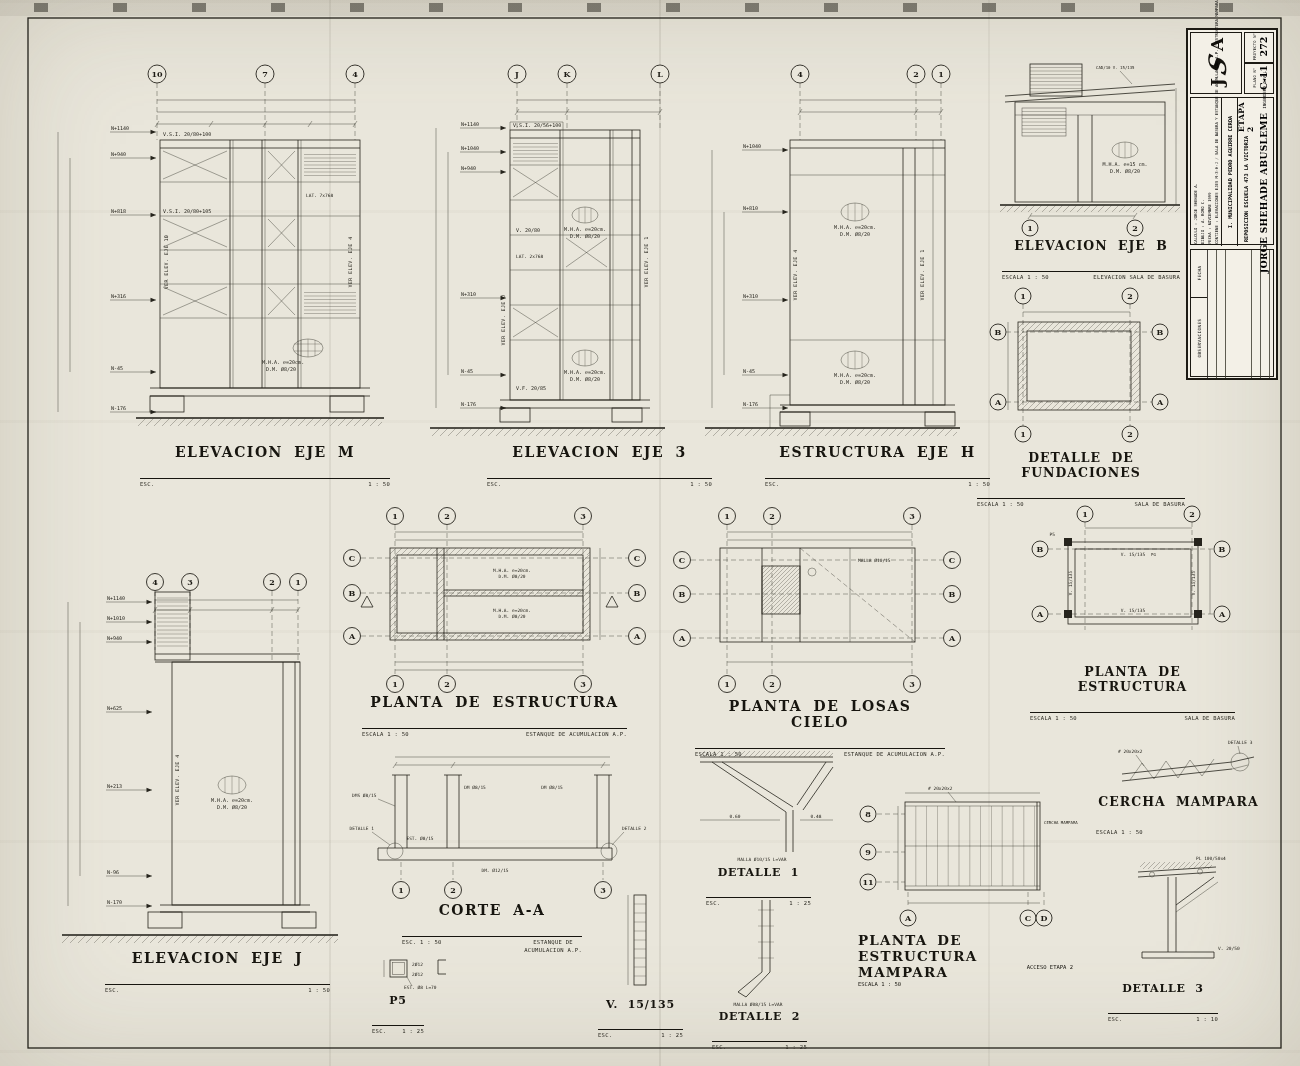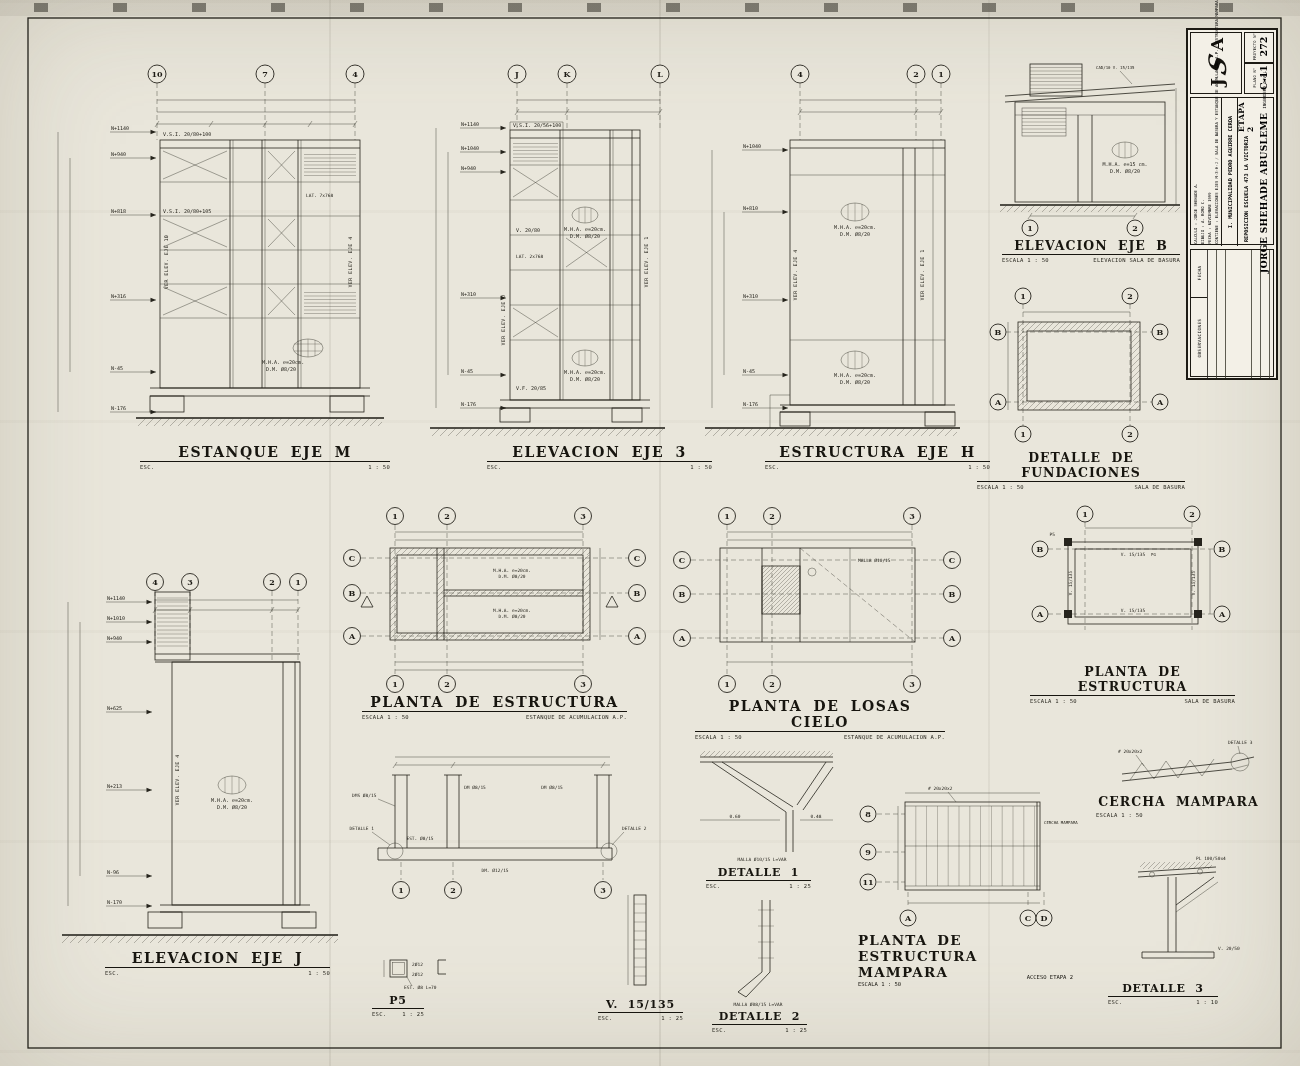--- a/index.html
+++ b/index.html
@@ -27,29 +27,29 @@
   text{fill:#26241d;font-family:"DejaVu Sans Mono",monospace;}
   .lvl{font-size:5px;}
   .t5{font-size:5px;}
   .t45{font-size:4.5px;}
   .t4{font-size:4px;}
   .vnote{font-size:5px;letter-spacing:.4px;}
   .frame{stroke:#23211a;stroke-width:1.3;fill:none;}
   
   .ptitle{position:absolute;color:#17150f;}
   .pt-main{font:bold 14px "DejaVu Serif",serif;letter-spacing:1.5px;word-spacing:5px;text-align:center;
-           border-bottom:1.8px solid #17150f;padding-bottom:1px;}
+           border-bottom:1.8px solid #17150f;padding-bottom:18px;}
   .pt-sub{display:flex;justify-content:space-between;font:5.5px/1.5 "DejaVu Sans Mono",monospace;
           color:#2a2820;margin-top:1px;letter-spacing:.3px;}
   .pt-sub .two{text-align:center;}
   .pt-sub .two span{display:block;}
   .sm .pt-main{font-size:12.5px;letter-spacing:1px;}
   .xs .pt-main{font-size:11px;letter-spacing:.8px;}
   .mam-t1{font:bold 13.5px "DejaVu Serif",serif;letter-spacing:1.2px;word-spacing:4px;}
-  .mam-row{display:flex;align-items:flex-end;justify-content:space-between;}
+  .mam-row{display:flex;align-items:flex-start;justify-content:space-between;}
   .mam-sub{font:5.5px "DejaVu Sans Mono",monospace;}
   .mam-esc{font:5.5px "DejaVu Sans Mono",monospace;margin-top:1px;}
   
   .tb{position:absolute;left:1186px;top:28px;width:92px;height:352px;border:2px solid #1c1a14;
       background:#f3f0e7;box-sizing:border-box;}
   .tb .box{position:absolute;box-sizing:border-box;border:1px solid #1c1a14;}
   .vrot{position:absolute;top:100%;left:0;transform:rotate(-90deg);transform-origin:0 0;
         display:flex;align-items:center;justify-content:center;box-sizing:border-box;}
   .logo-letters{font:bold 17px "DejaVu Serif",serif;display:flex;align-items:center;gap:5px;color:#14120d;}
   .logo-s{font:bold italic 24px "DejaVu Serif",serif;transform:skewX(-20deg);}
@@ -1298,21 +1298,21 @@
       <line x1="1142" y1="952" x2="1214" y2="952" class="ln"></line>
         <line x1="1142" y1="958" x2="1214" y2="958" class="ln"></line>
       <line x1="1142" y1="952" x2="1142" y2="958" class="ln"></line>
         <line x1="1214" y1="952" x2="1214" y2="958" class="ln"></line>
       <text x="1196" y="860" class="t45">PL 100/50x4</text>
       <text x="1218" y="950" class="t45">V. 20/50</text>
     </g>
   </svg>
 
   <div class="ptitle" style="left:140px;top:444px;width:250px">
-    <div class="pt-main">ESTANQUE EJE M</div>
+    <div class="pt-main">ELEVACION EJE M</div>
     <div class="pt-sub">
         <span>ESC.</span>
         <span>1 : 50</span>
       </div>
   </div>
   <div class="ptitle" style="left:487px;top:444px;width:225px">
     <div class="pt-main">ELEVACION EJE 3</div>
     <div class="pt-sub">
         <span>ESC.</span>
         <span>1 : 50</span>
@@ -1359,20 +1359,30 @@
         <span>ESCALA 1 : 50</span>
         <span>SALA DE BASURA</span>
       </div>
   </div>
   <div class="ptitle" style="left:105px;top:950px;width:225px">
     <div class="pt-main">ELEVACION EJE J</div>
     <div class="pt-sub">
         <span>ESC.</span>
         <span>1 : 50</span>
       </div>
+  </div>
+  <div class="ptitle" style="left:402px;top:902px;width:180px">
+    <div class="pt-main">CORTE A-A</div>
+    <div class="pt-sub">
+        <span>ESC. 1 : 50</span>
+      <span class="two">
+          <span>ESTANQUE DE</span>
+          <span>ACUMULACION A.P.</span>
+        </span>
+    </div>
   </div>
   <div class="ptitle xs" style="left:372px;top:994px;width:52px">
     <div class="pt-main">P5</div>
     <div class="pt-sub">
         <span>ESC.</span>
         <span>1 : 25</span>
       </div>
   </div>
   <div class="ptitle xs" style="left:598px;top:998px;width:85px">
     <div class="pt-main">V. 15/135</div>

